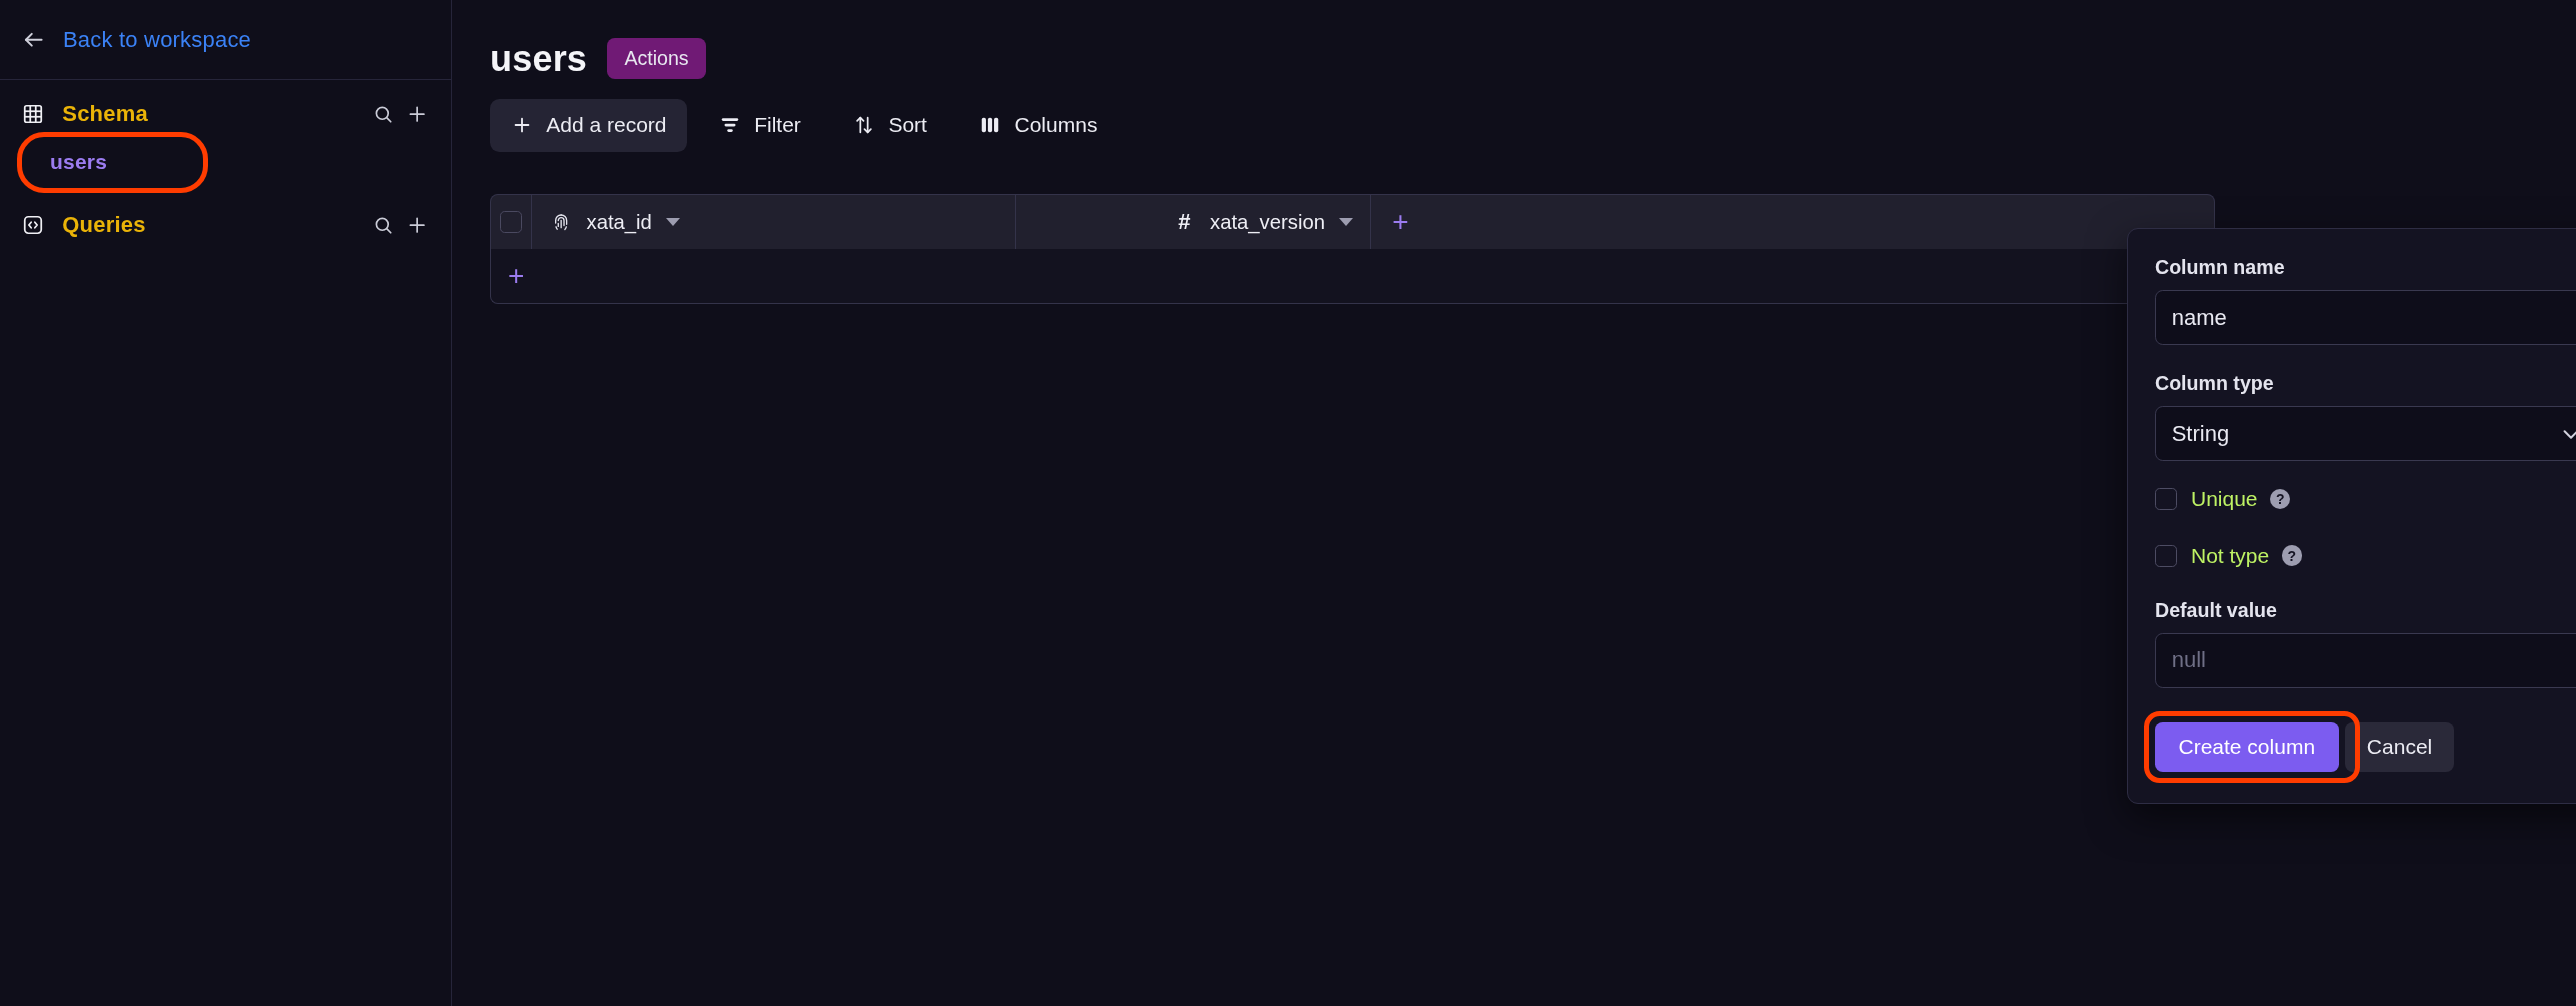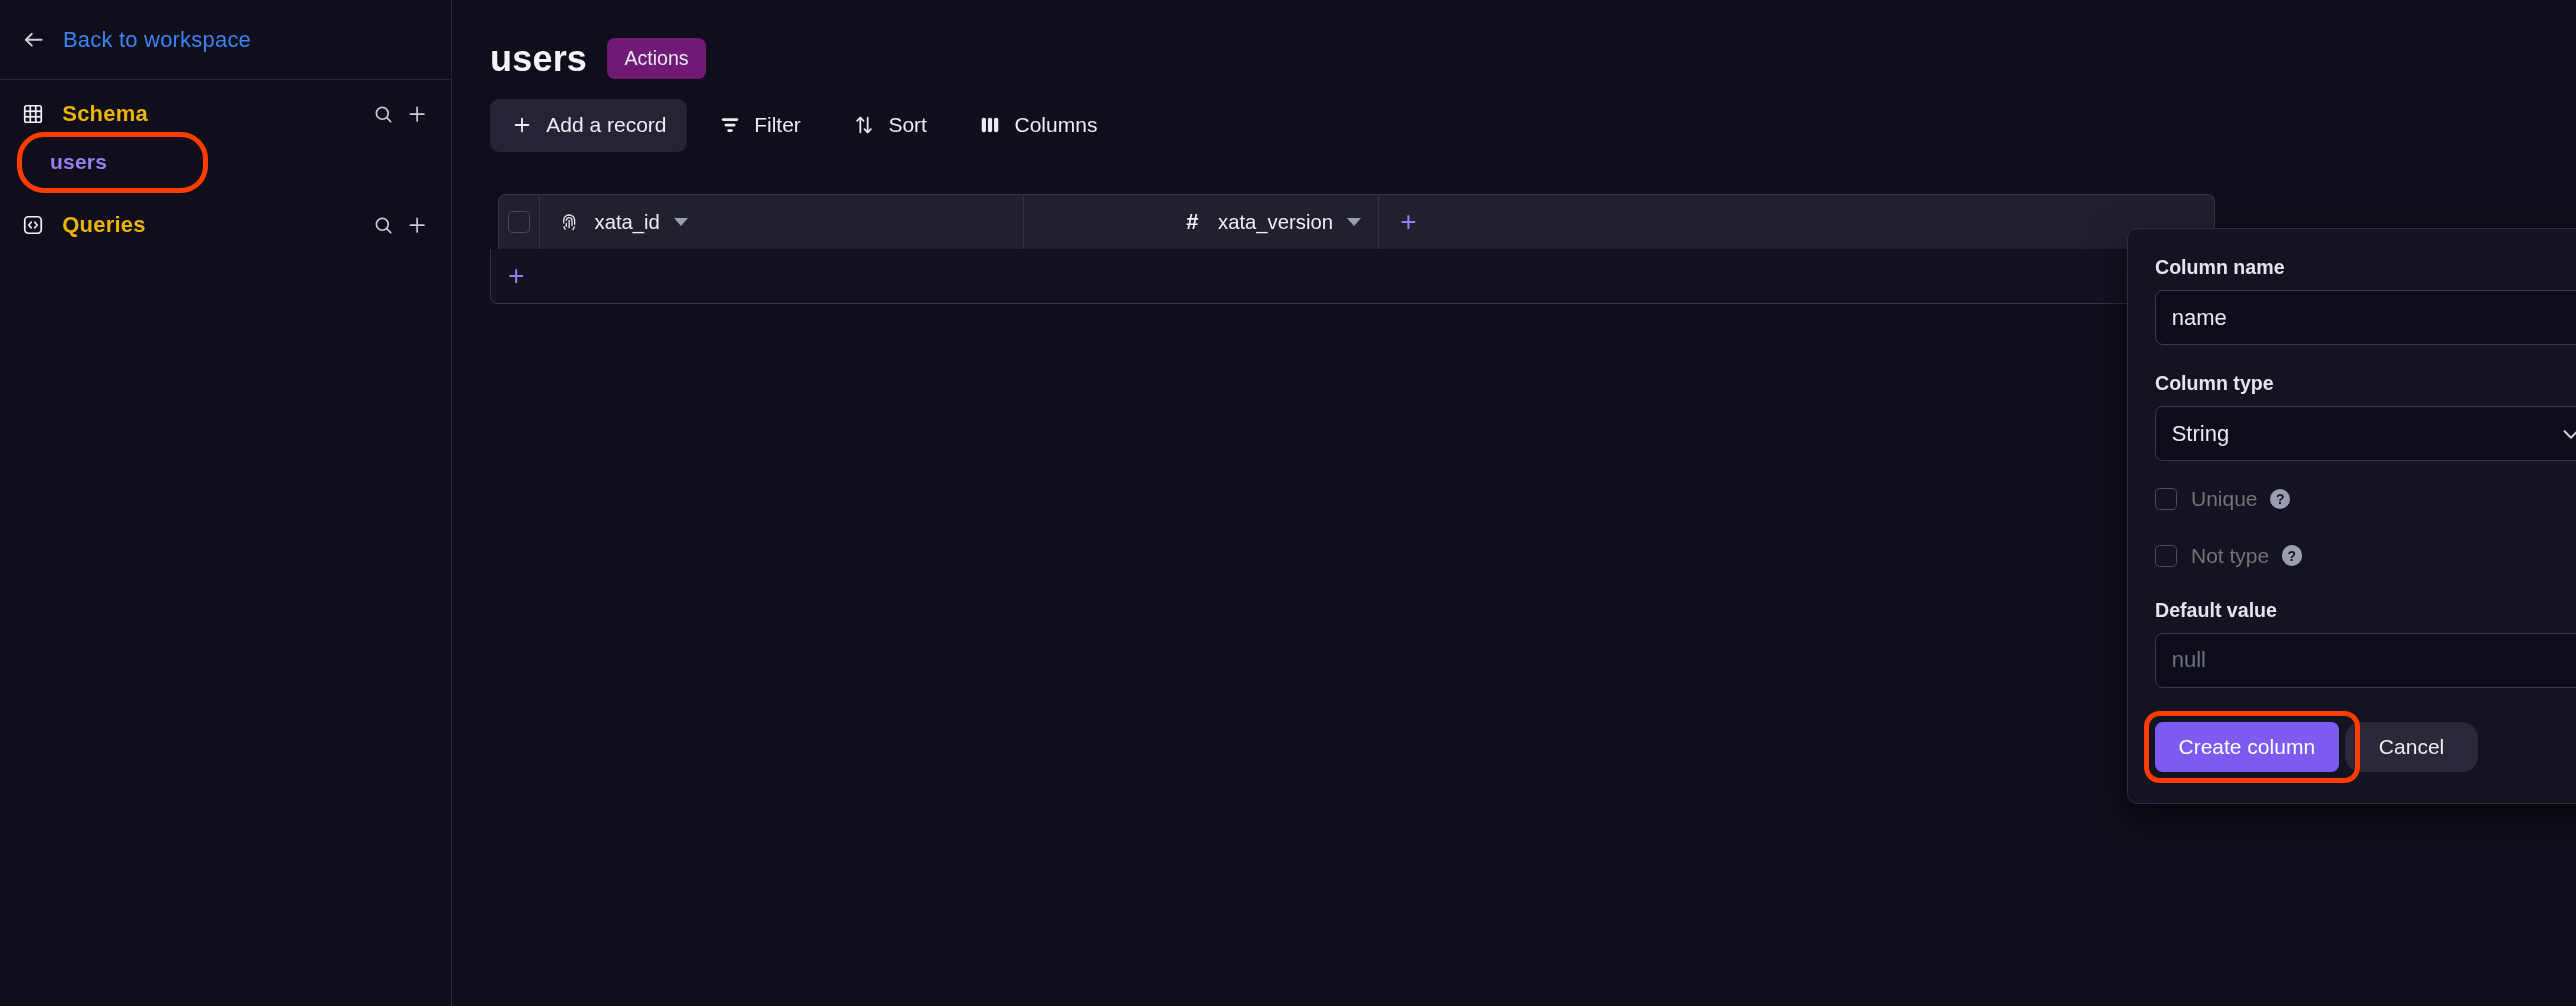--- a/index.html
+++ b/index.html
@@ -138,21 +138,20 @@
   }
   #grid-head {
     display: flex;
     height: 55px;
     background: #21202e;
     border: 0.8px solid #34334a;
     border-top-left-radius: 7.8px;
     border-top-right-radius: 7.8px;
     border-bottom: none;
     overflow: hidden;
-    margin-left: 8px;
   }
   .gh-cell {
     display: flex; align-items: center;
     border-right: 0.8px solid #34334a;
     padding: 0 17px;
     height: 100%;
   }
   .gh-cell.check { width: 41px; padding: 0; justify-content: center; }
   .gh-check {
     width: 22px; height: 22px;
@@ -253,21 +252,21 @@
     height: 36px;
     margin-top: 20.3px;
   }
   .cbrow .cb {
     width: 22px; height: 22px;
     border: 1.6px solid #4d4c63;
     border-radius: 4.7px;
     background: transparent;
     cursor: pointer; flex: none;
   }
-  .cbrow .cl { margin-left: 14px; font-size: 21px; color: #737373; }
+  .cbrow .cl { margin-left: 14px; font-size: 21px; color: #bef264; }
   .cbrow .qm {
     margin-left: 12.5px;
     width: 20.3px; height: 20.3px;
     border-radius: 50%;
     background: #9d9db0;
     color: #141322;
     font-size: 14px; font-weight: bold;
     display: flex; align-items: center; justify-content: center;
     cursor: pointer;
   }
@@ -279,23 +278,23 @@
   }
   #create-btn {
     background: #7c5cf0; color: #fff;
     border: none; border-radius: 7.8px;
     font-size: 21px;
     padding: 0 23.5px; height: 50px;
     cursor: pointer; font-family: inherit;
   }
   #cancel-btn {
     background: #2a2939; color: #ececf3;
-    border: none; border-radius: 16px;
+    border: none; border-radius: 8px;
     font-size: 21px;
-    padding: 0 34px; height: 50px;
+    padding: 0 22px; height: 50px;
     cursor: pointer; font-family: inherit;
   }
 </style>
 </head>
 <body>
 
 <div id="sidebar">
 
   <div id="back-bar">
     <span class="arrow">

